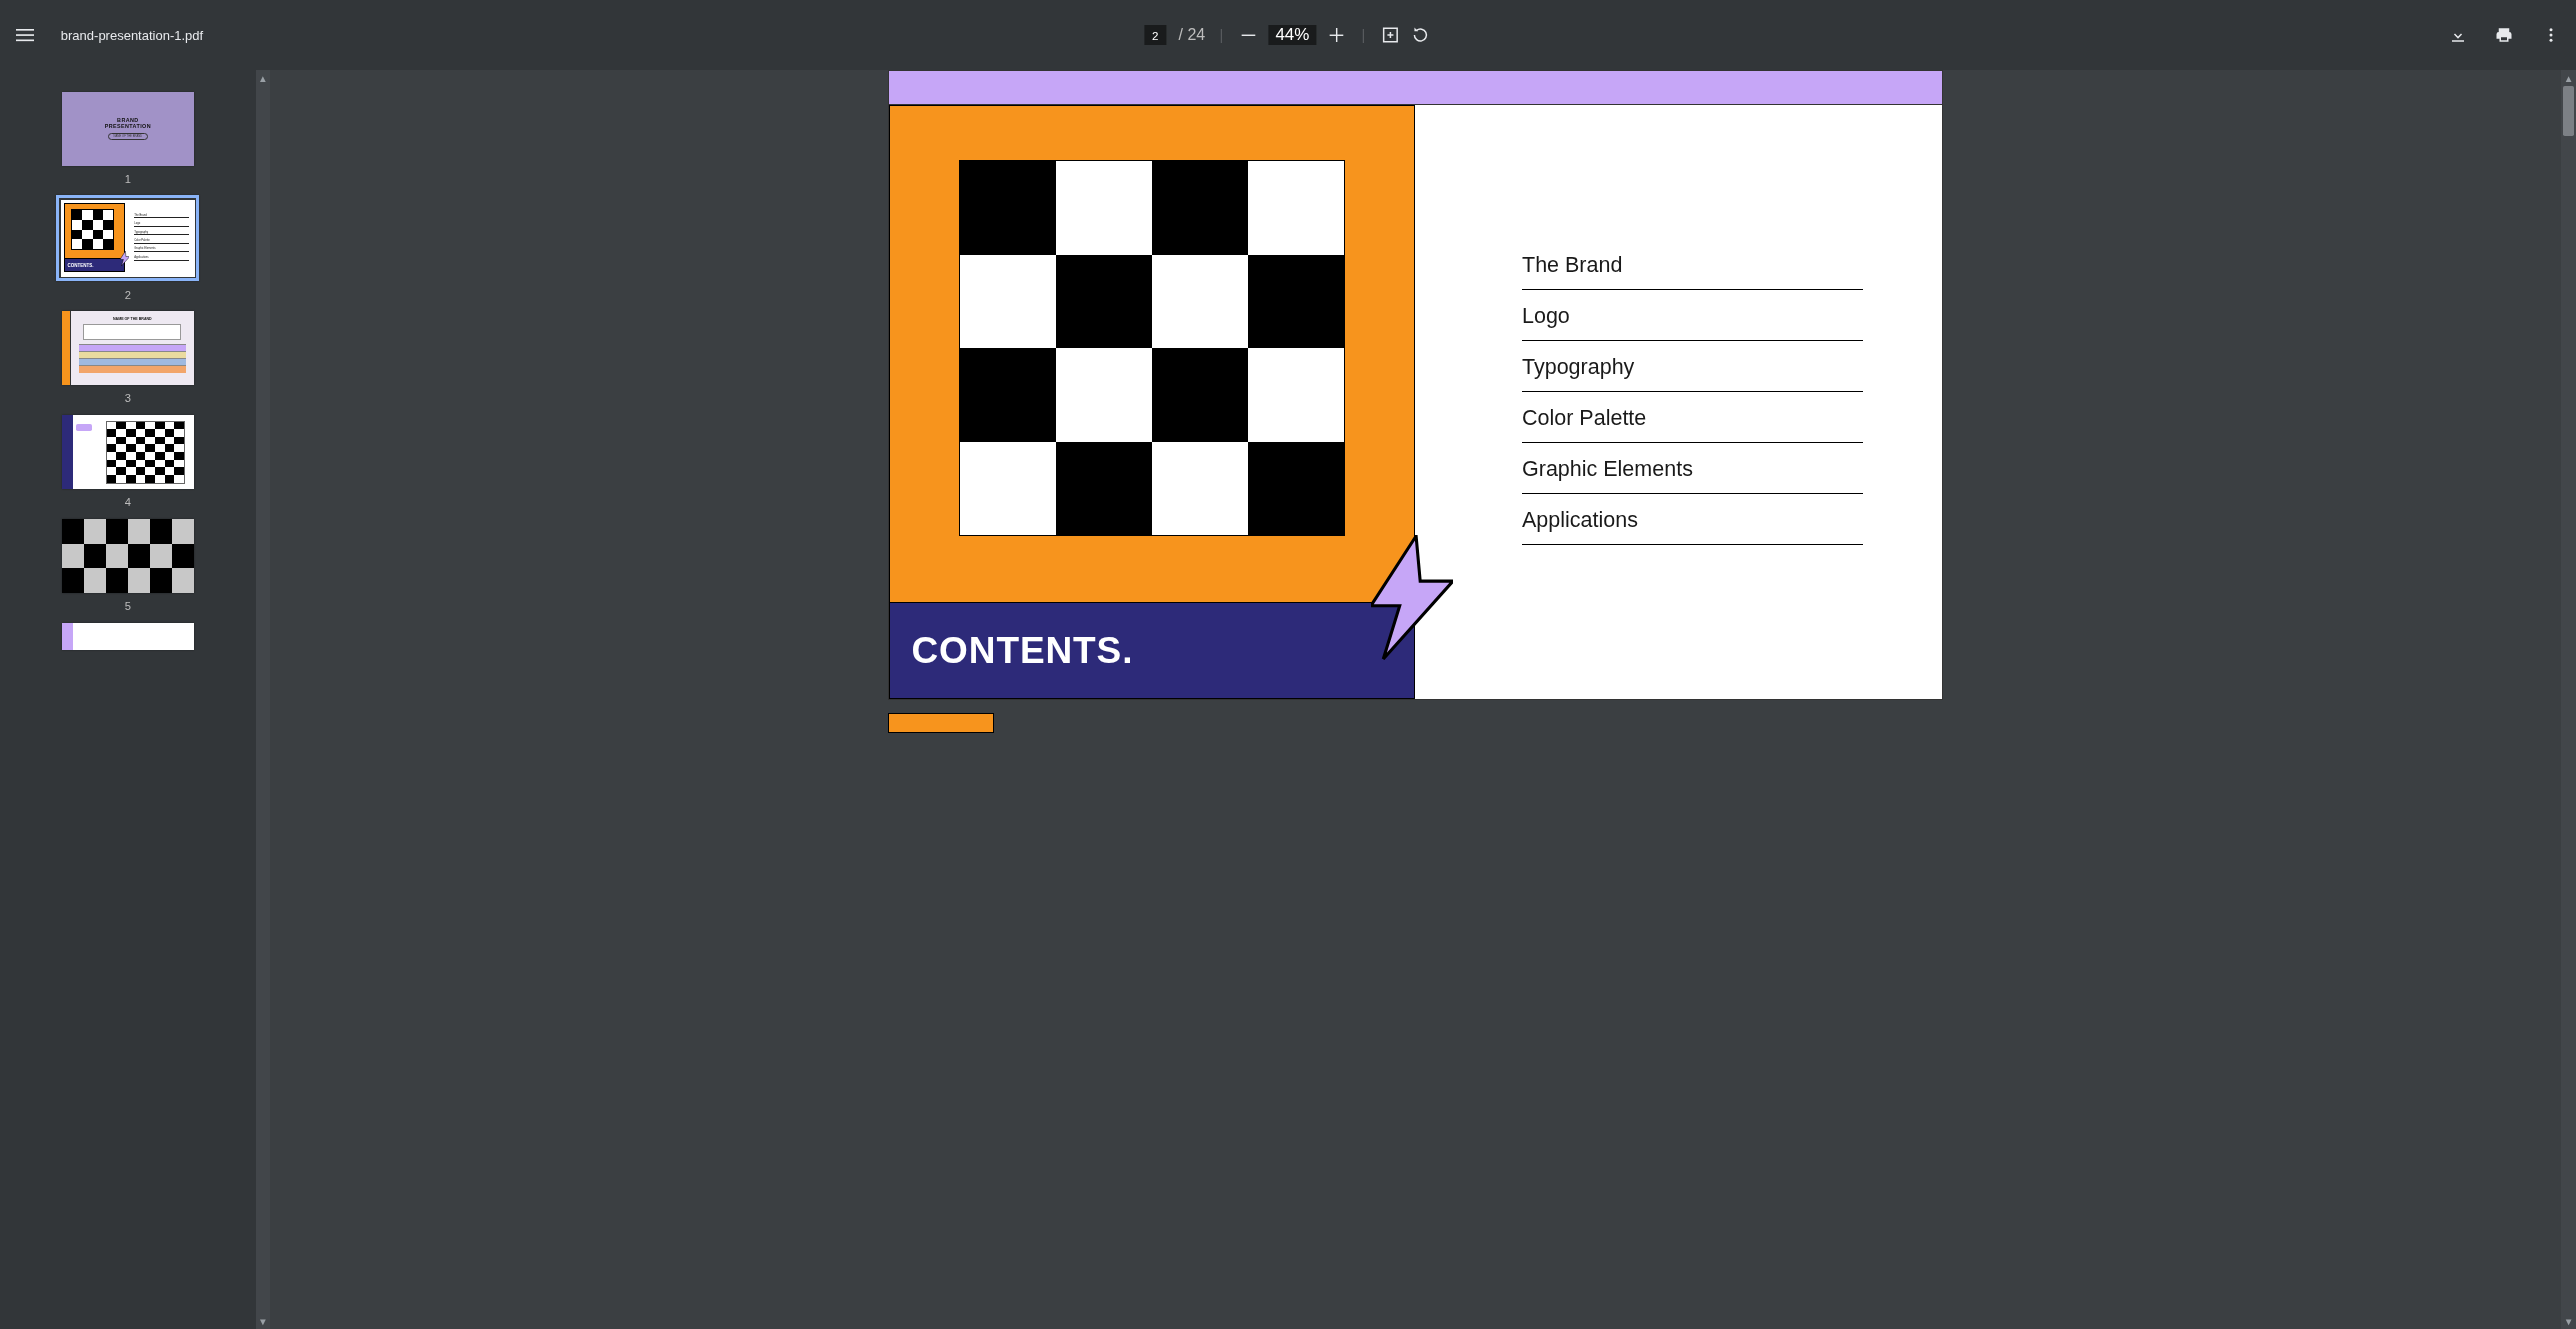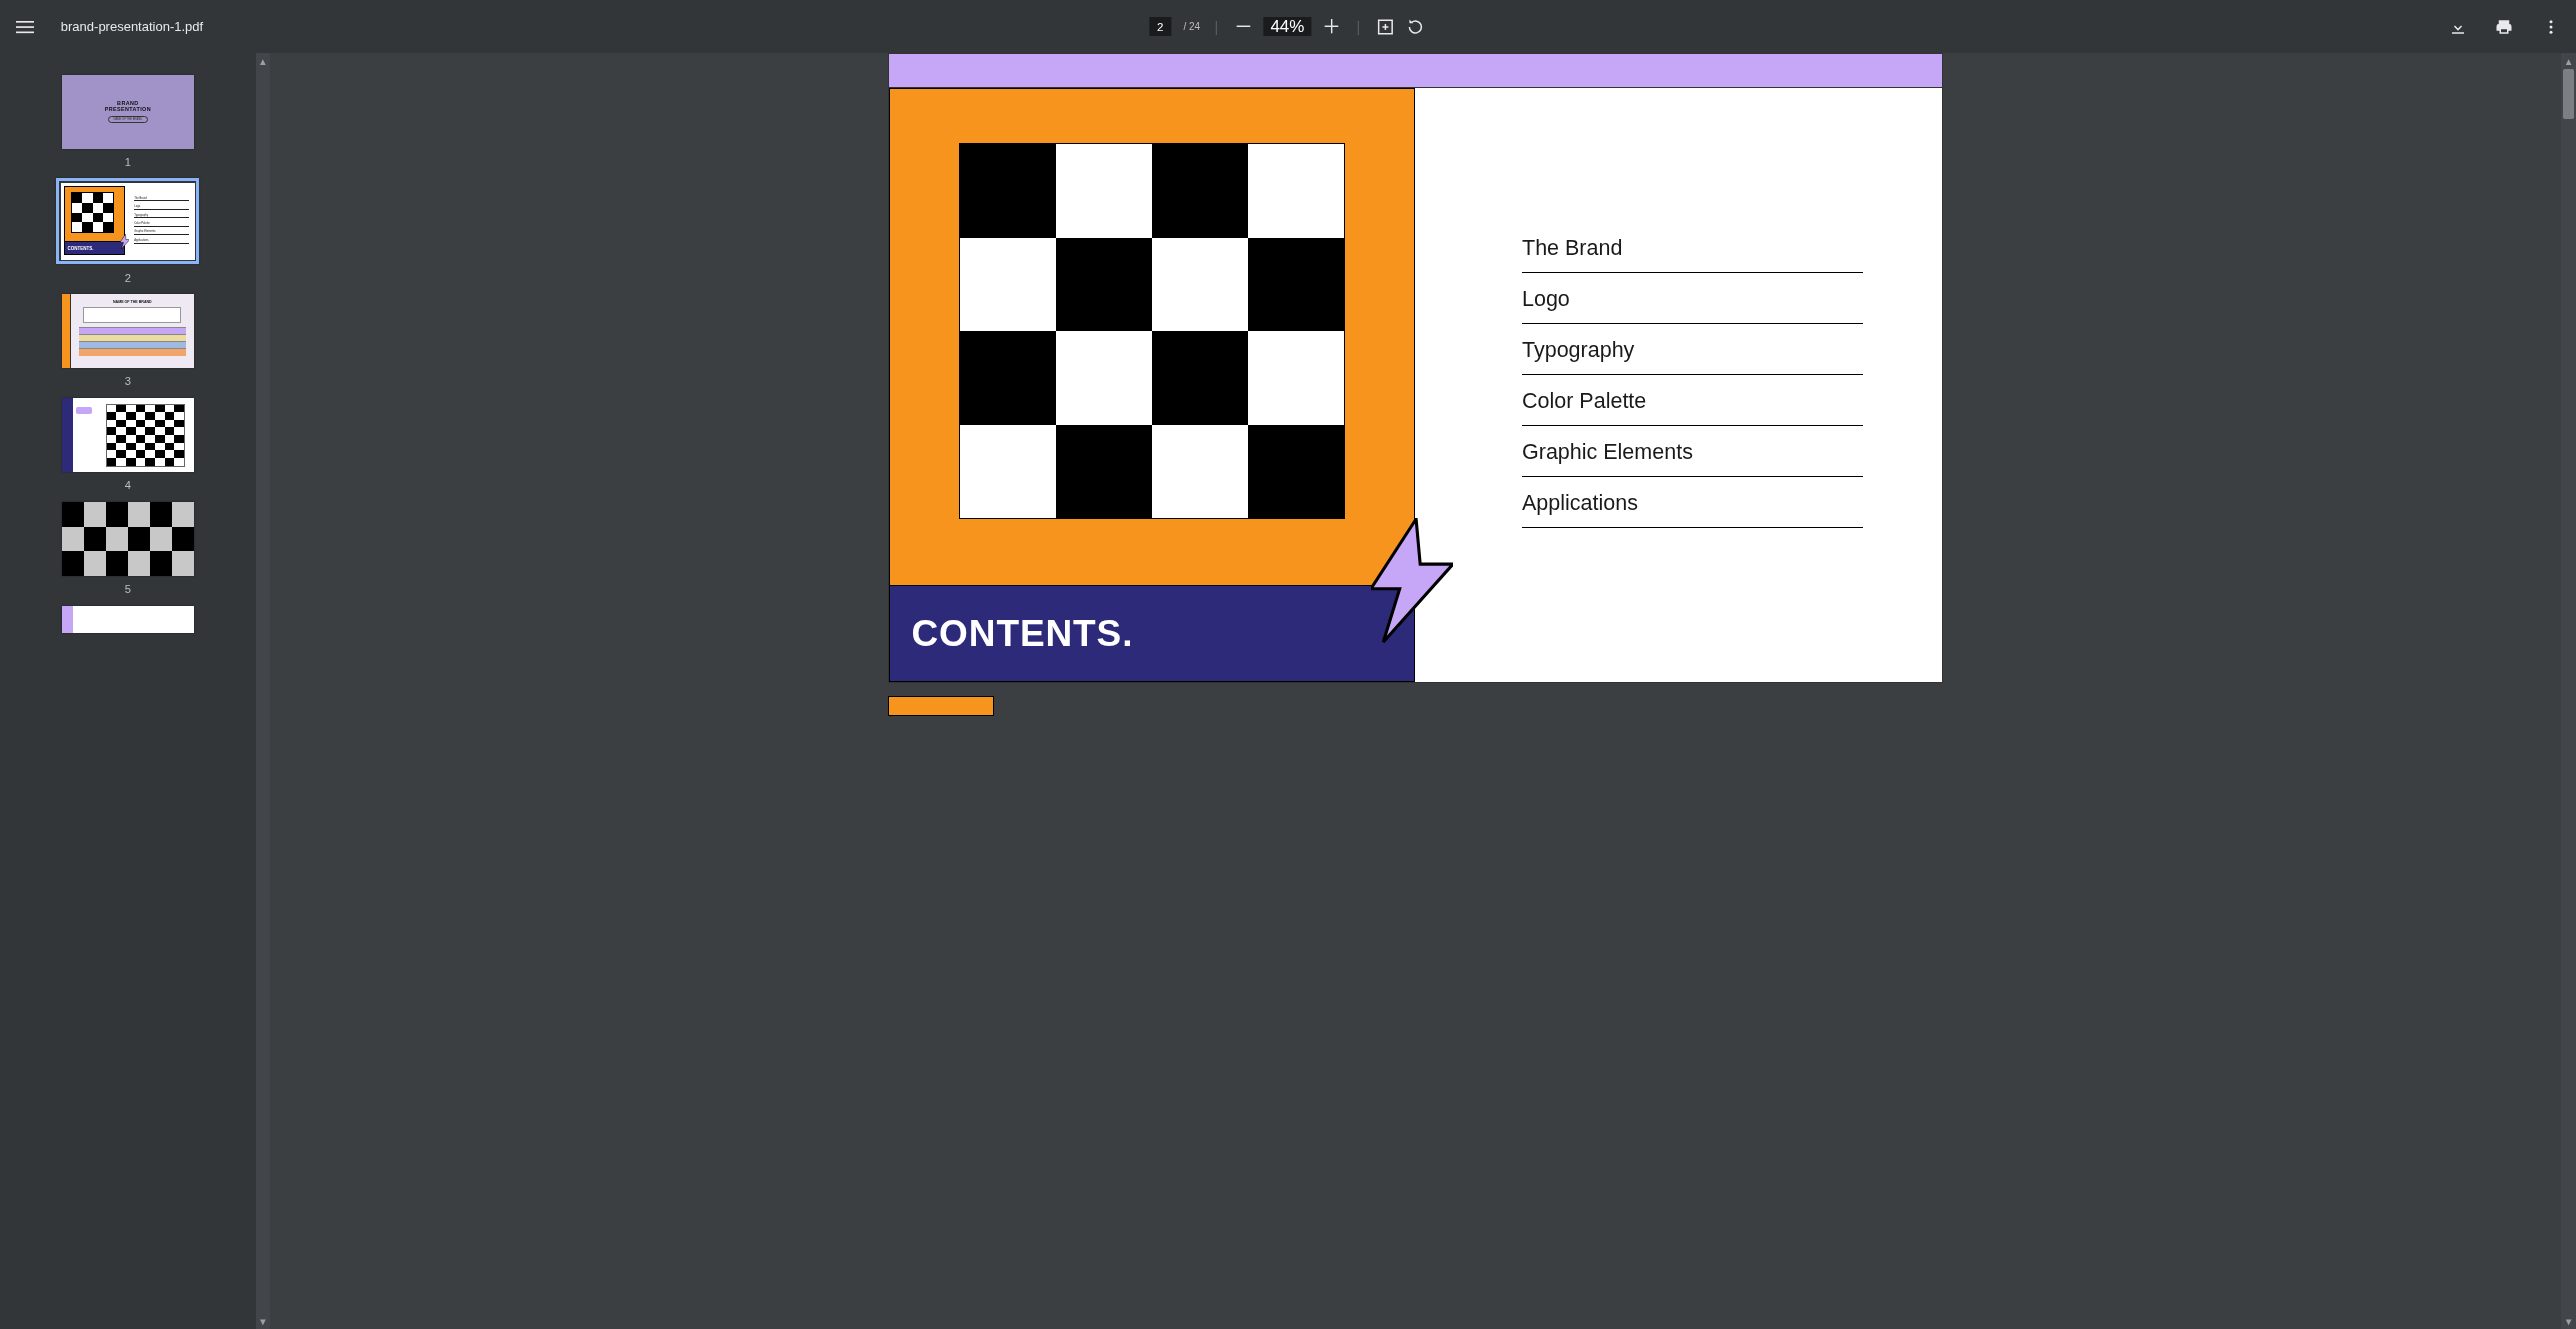--- a/index.html
+++ b/index.html
@@ -1,27 +1,27 @@
 <!DOCTYPE html>
 <html style="font-size:14.3px"><head>
 <meta charset="utf-8">
 <style>
   * { box-sizing: border-box; margin: 0; padding: 0; }
   html, body { width: 100%; height: 100%; font-family: Arial, Helvetica, sans-serif; background:#525659; }
   body { display:flex; flex-direction:column; overflow:hidden; }
 
   
-  .toolbar { height:53px; background:#323639; color:#e8eaed; display:flex; align-items:center; padding:0 14.3px; position:relative; z-index:10; }
+  .toolbar { height:70px; background:#323639; color:#e8eaed; display:flex; align-items:center; padding:0 14.3px; position:relative; z-index:10; }
   .toolbar-left { display:flex; align-items:center; gap:25px; }
   .toolbar-center { position:absolute; left:50%; transform:translateX(-50%); display:flex; align-items:center; gap:9px; }
   .toolbar-right { margin-left:auto; display:flex; align-items:center; gap:25px; }
   .icon-btn { width:21.5px; height:21.5px; display:flex; align-items:center; justify-content:center; cursor:pointer; color:#e8eaed; }
   .fname { font-size:13px; color:#e8eaed; }
   .pg-input { width:21.5px; height:19.7px; background:#191b1c; color:#fff; border:none; text-align:center; font-size:11.6px; }
-  .pg-total { font-size:10px; color:#bdbdbd; padding-left:3.6px; }
+  .pg-total { font-size:16px; color:#bdbdbd; padding-left:3.6px; }
   .tb-sep { color:#5a5d60; font-size:14.3px; padding:0 5.4px; }
   .zoom-box { height:19.7px; background:#191b1c; color:#fff; font-size:17px; display:flex; align-items:center; padding:0 7.2px; min-width:38px; justify-content:center; }
 
   
   .workspace { flex:1; display:flex; min-height:0; }
 
   
   .sidebar-wrap { width:270px; background:#323639; position:relative; display:flex; }
   .sidebar { flex:1; overflow:hidden; padding:21.5px 0 0 0; display:flex; flex-direction:column; align-items:center; gap:10.7px; }
   .sb-scroll { width:14.3px; background:#42464a; display:flex; flex-direction:column; justify-content:flex-end; align-items:center; }

